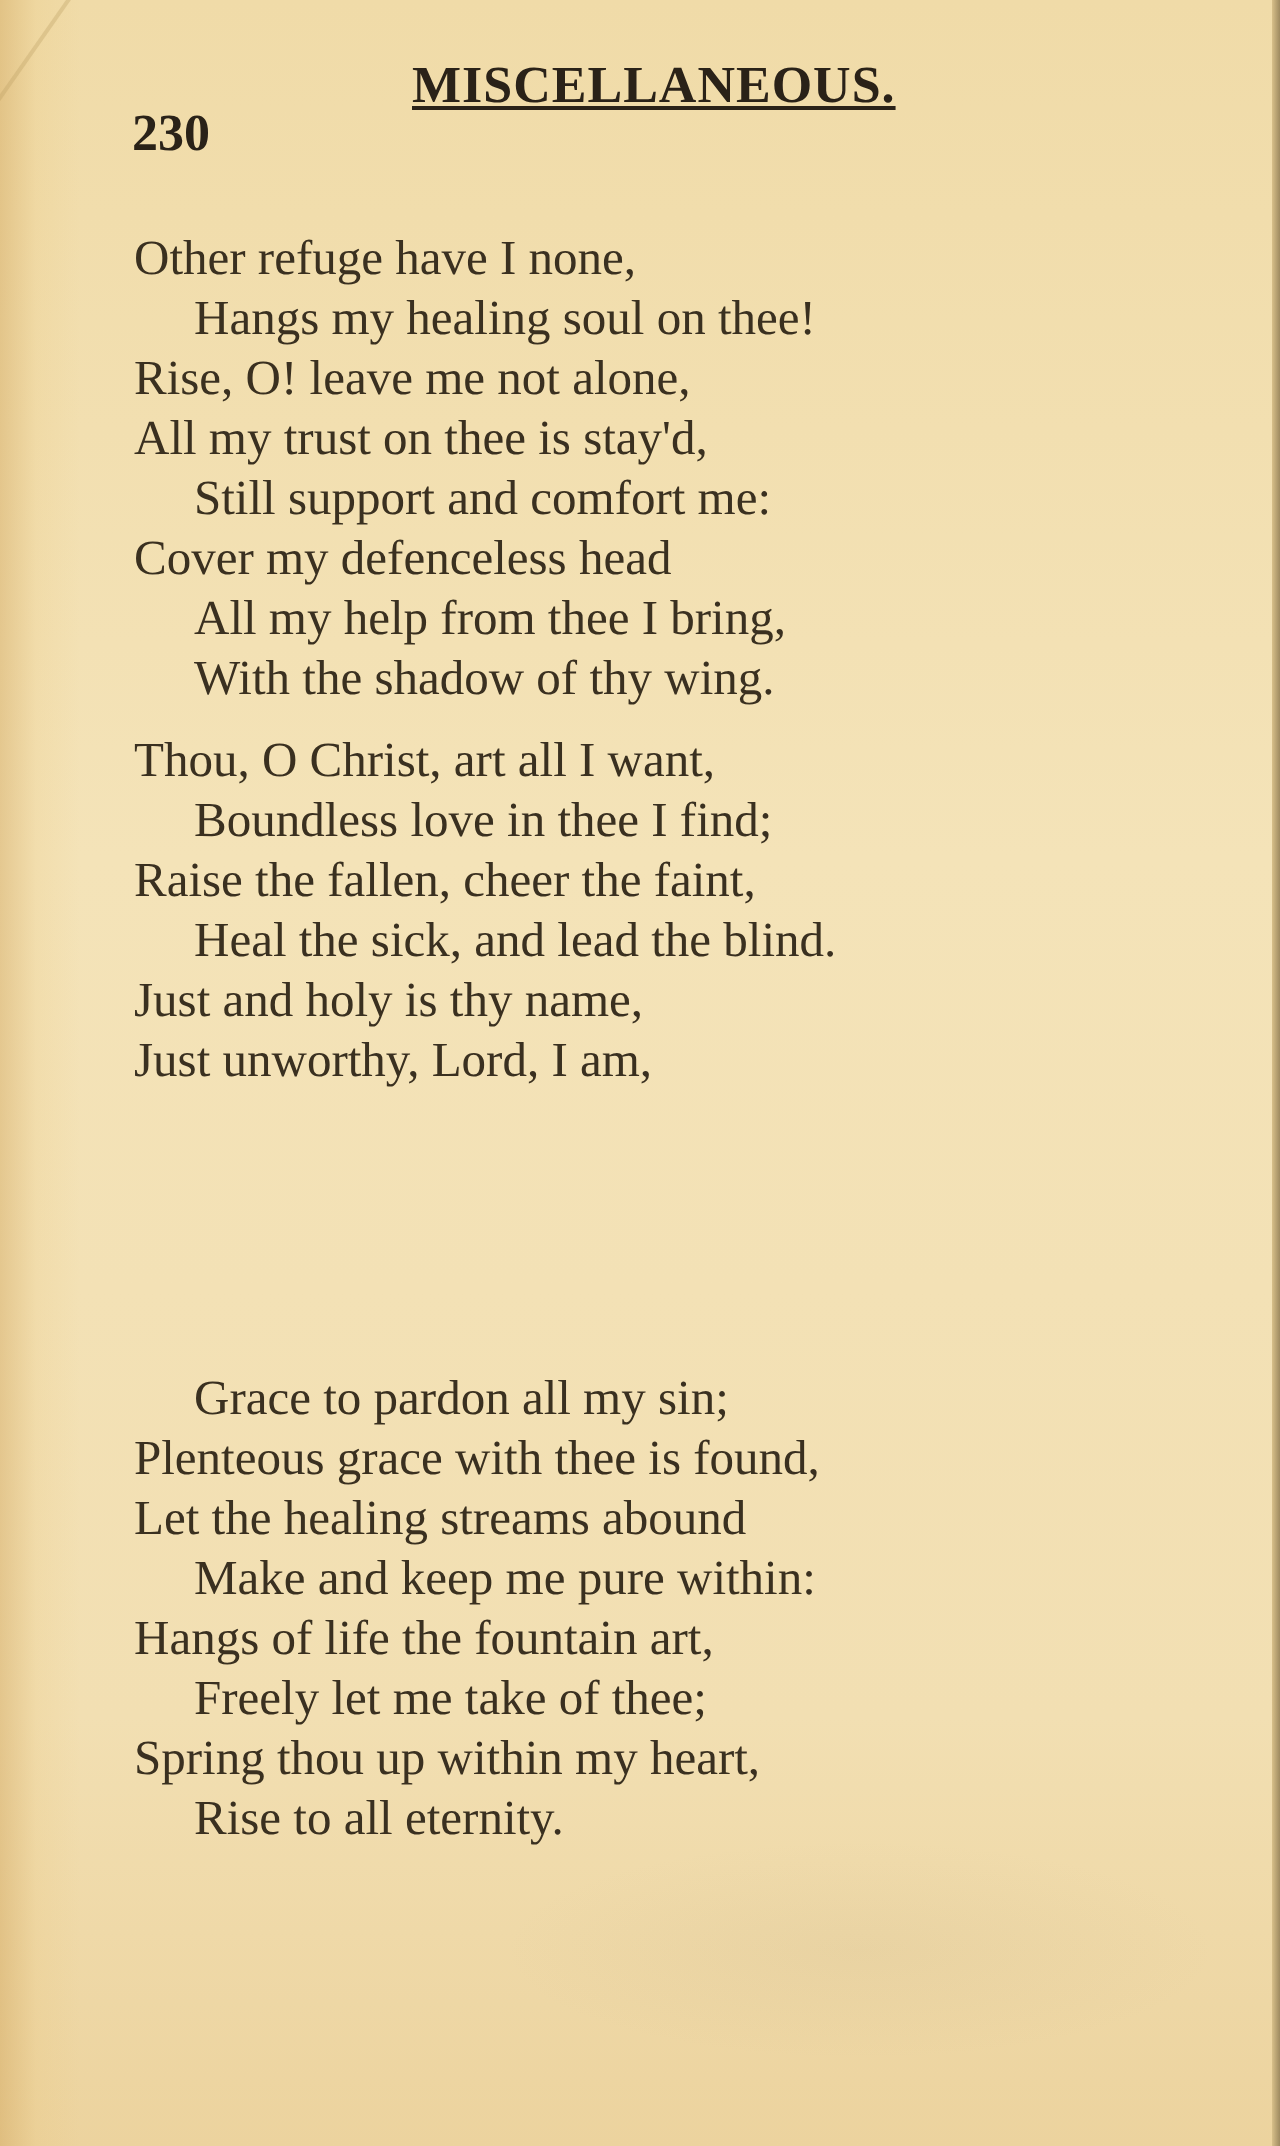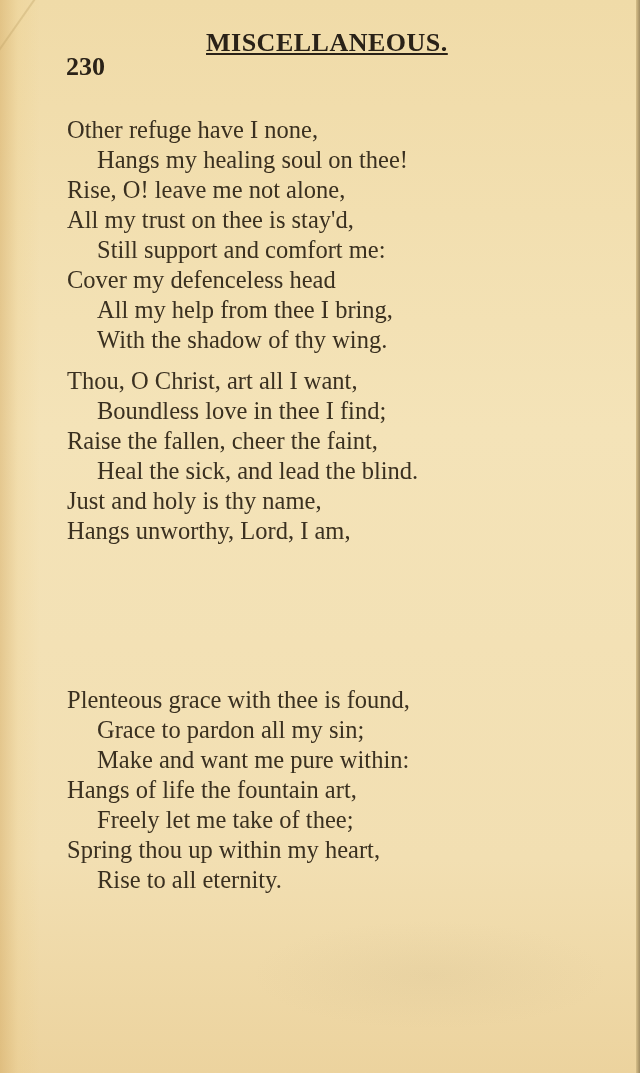--- a/index.html
+++ b/index.html
@@ -76,25 +76,26 @@
     <div class="line indent">All my help from thee I bring,</div>
     <div class="line indent">With the shadow of thy wing.</div>
   </div>
 
   <div class="stanza stanza-2">
     <div class="line">Thou, O Christ, art all I want,</div>
     <div class="line indent">Boundless love in thee I find;</div>
     <div class="line">Raise the fallen, cheer the faint,</div>
     <div class="line indent">Heal the sick, and lead the blind.</div>
     <div class="line">Just and holy is thy name,</div>
-    <div class="line">Hangs unworthy, Lord, I am,</div>
+    <div class="line">Just unworthy, Lord, I am,</div>
   </div>
 
   <div class="stanza stanza-3">
+    <div class="line indent">Grace to pardon all my sin;</div>
     <div class="line">Plenteous grace with thee is found,</div>
-    <div class="line indent">Grace to pardon all my sin;</div>
-    <div class="line indent">Make and want me pure within:</div>
+    <div class="line">Let the healing streams abound</div>
+    <div class="line indent">Make and keep me pure within:</div>
     <div class="line">Hangs of life the fountain art,</div>
     <div class="line indent">Freely let me take of thee;</div>
     <div class="line">Spring thou up within my heart,</div>
     <div class="line indent">Rise to all eternity.</div>
   </div>
 </div>
 
 </body></html>

